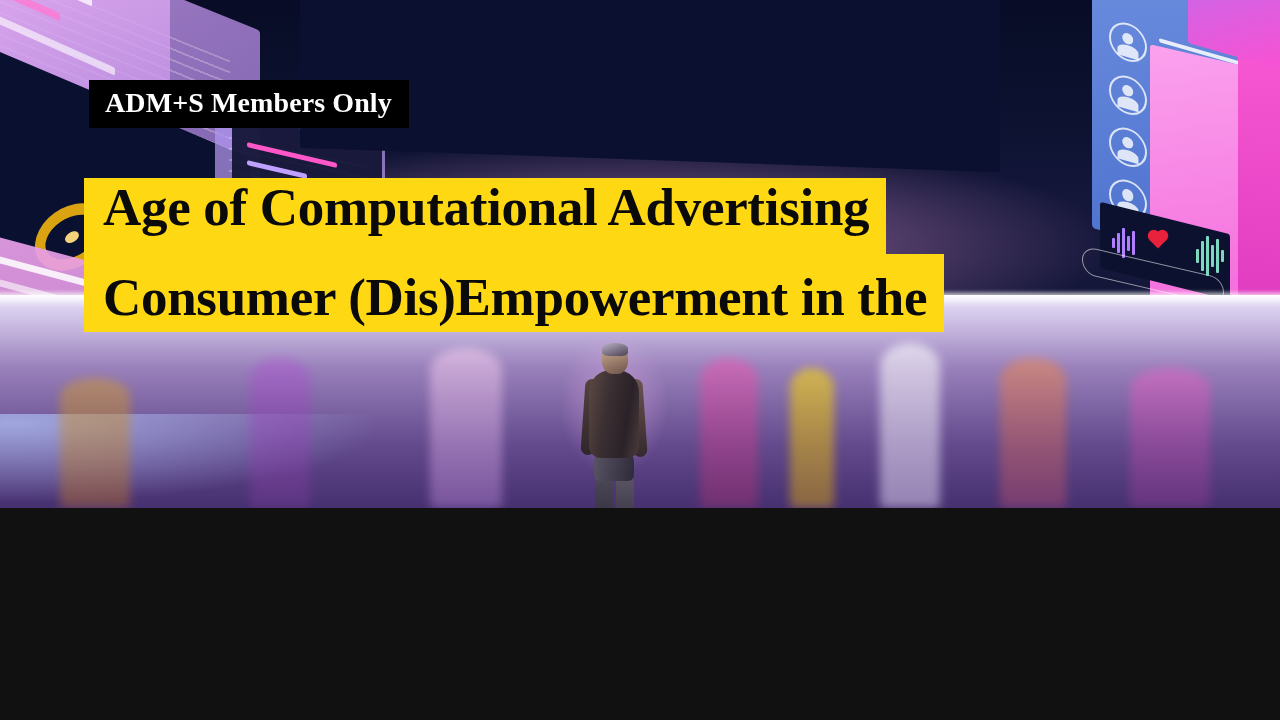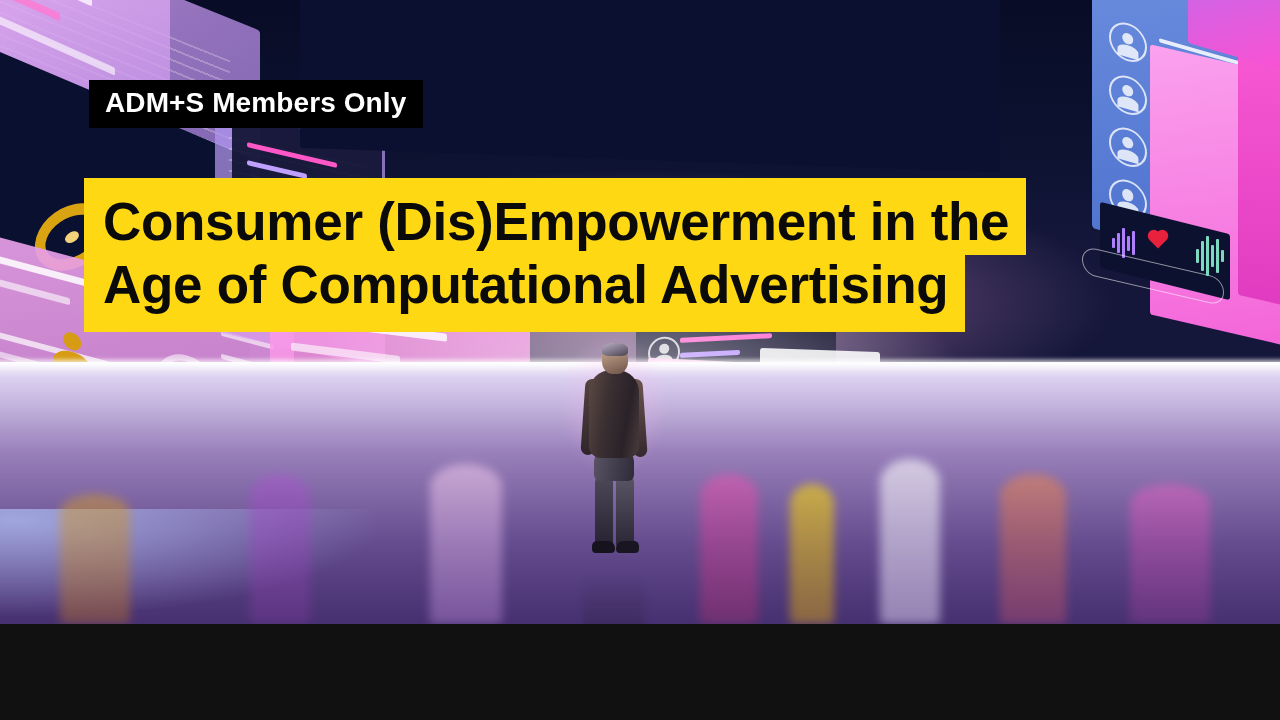--- a/index.html
+++ b/index.html
@@ -1,23 +1,24 @@
 <!DOCTYPE html>
 <html><head>
 <meta charset="utf-8">
 <title>ADM+S Event Banner</title>
 <style>
   html,body{margin:0;padding:0;background:#111;}
   body{font-family:"Liberation Sans",sans-serif;}
 
   .stage{
     position:relative;
-    width:1280px;height:624px;
+    width:1280px;height:508px;
     overflow:hidden;
     background:#0c1230;
+    font-family:Liberation Serif, serif;
   }
 
   
   .scene{position:absolute;inset:0;overflow:hidden;}
 
   .sky{
     position:absolute;left:0;top:0;width:100%;height:62%;
     background:
       radial-gradient(ellipse 60% 55% at 50% 78%, rgba(255,170,230,.55), rgba(12,18,48,0) 62%),
       linear-gradient(180deg,#080c26 0%,#0c1230 38%,#14163a 62%);
@@ -354,17 +355,17 @@
       <span class="p-hips"></span>
       <span class="p-torso"></span>
       <span class="p-head"></span>
       <span class="p-hair"></span>
     </div>
   </div>
 
   <div class="badge">ADM+S Members Only</div>
 
   <div class="title-wrap">
+    <span class="title-line l2">Age of Computational Advertising</span>
     <span class="title-line l1">Consumer (Dis)Empowerment in the</span>
-    <span class="title-line l2">Age of Computational Advertising</span>
   </div>
 
 </div>
 
 </body></html>

